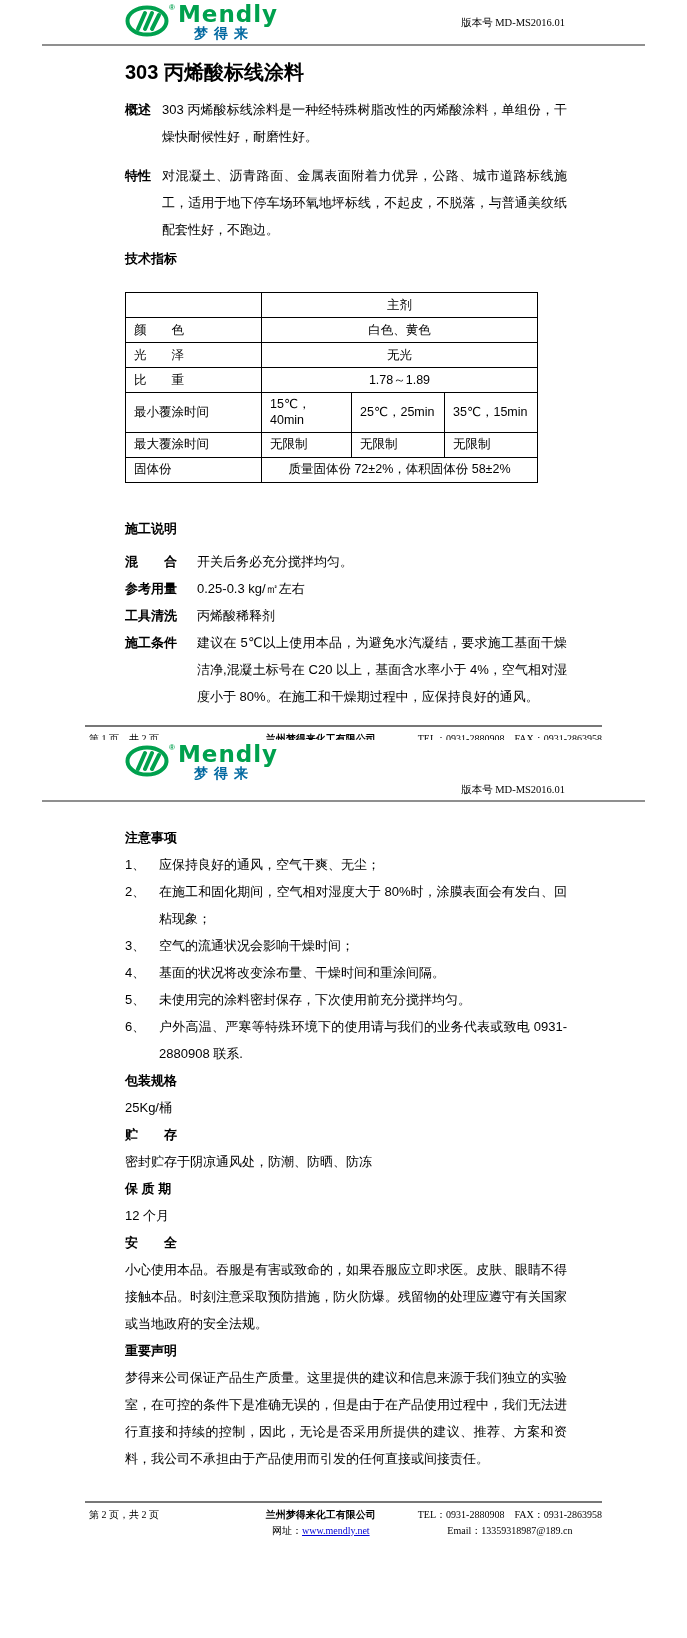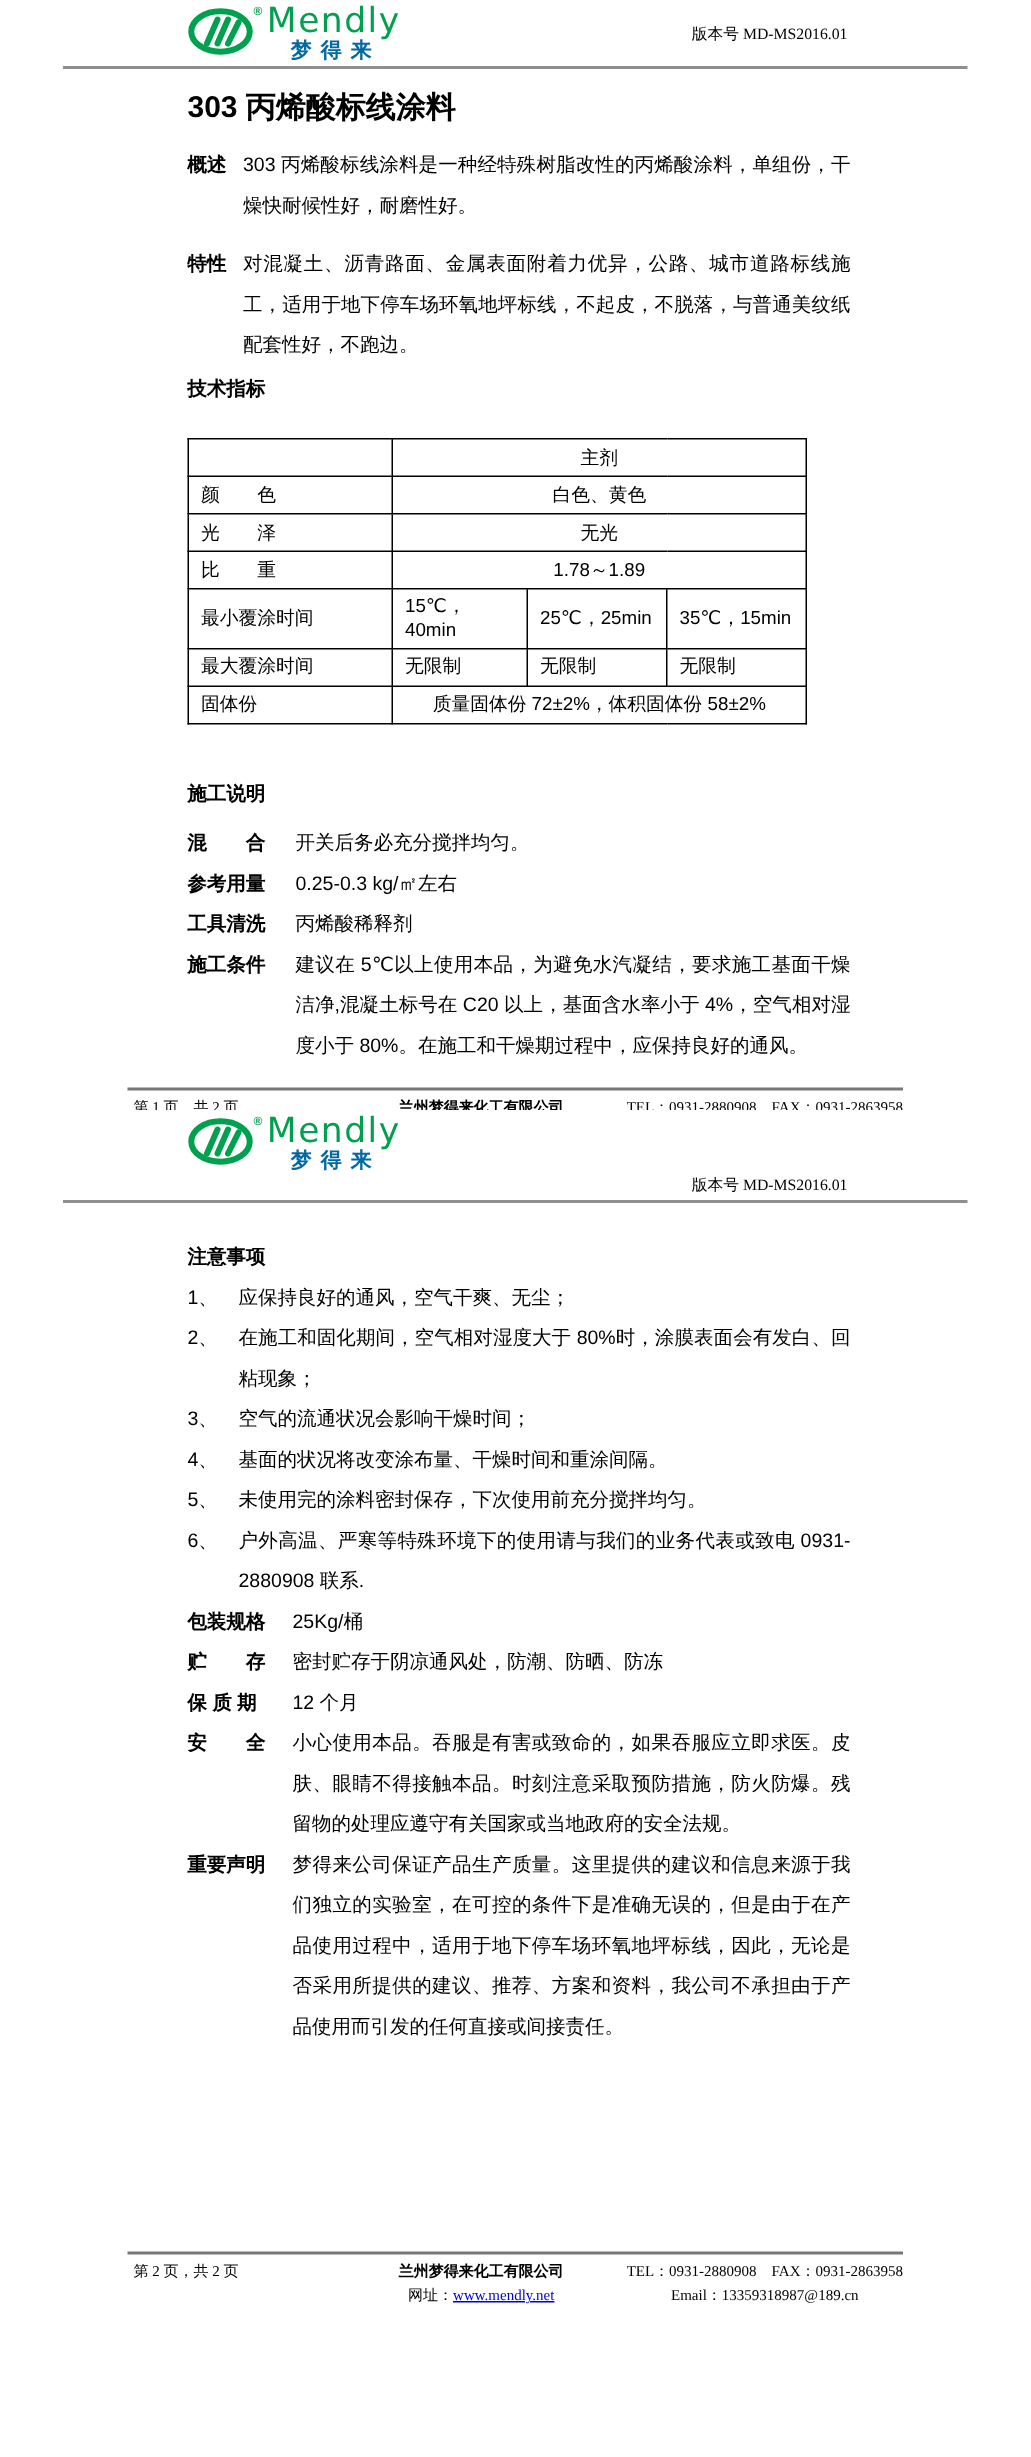--- a/index.html
+++ b/index.html
@@ -19,21 +19,21 @@
   .hdr2{margin:0 122px 0 125px;padding-top:4px;}
   .version{font-size:10.5px;color:#000;font-family:"Liberation Serif","DejaVu Serif",serif;}
   .hdr2 .version{display:block;text-align:right;margin-top:2px;}
   .rule{border-top:2px solid #8f8f8f;margin:3px 42px 0 42px;height:0;}
 
   
   .logo{display:flex;align-items:flex-start;position:relative;}
   .logo-mark{flex-shrink:0;}
   .reg{font-size:8px;color:#00A14E;font-weight:bold;margin:-1px 1px 0 0;}
   .wordmark{margin-left:2px;}
-  .wm-en{display:block;font-size:23px;font-weight:normal;color:#00A14E;
+  .wm-en{display:block;font-size:23px;font-weight:bold;color:#00A14E;
          letter-spacing:1px;line-height:0.9;font-family:"DejaVu Sans",sans-serif;}
   .wm-cn{display:block;font-size:14px;font-weight:bold;color:#0369a1;
          letter-spacing:6px;margin-left:16px;line-height:1.2;}
 
   
   .content{margin-left:125px;width:442px;line-height:27px;}
   .title{font-size:20px;font-weight:bold;margin:14px 0 6px 0;line-height:1.2;}
   .para{display:flex;margin-top:12px;}
   .para-label{width:37px;font-weight:bold;flex-shrink:0;}
   .para-text{flex:1;text-align:justify;}
@@ -49,21 +49,21 @@
   
   .c-item{display:flex;}
   .c-label{width:72px;font-weight:bold;flex-shrink:0;}
   .c-text{flex:1;text-align:justify;}
   .construction{margin-top:6px;}
 
   
   .note{display:flex;}
   .note-num{width:34px;flex-shrink:0;}
   .note-text{flex:1;text-align:justify;}
-  .spec{display:flex;}
+  .spec{display:flex;flex-direction:column;}
   .spec-label{width:70px;font-weight:bold;flex-shrink:0;}
   .spec-text{flex:1;text-align:justify;}
 
   
   .footer{position:absolute;left:85px;right:85px;border-top:2px solid #777;
           padding-top:4px;font-size:10px;line-height:1.6;display:flex;
           font-family:"Liberation Serif","DejaVu Serif",serif;}
   #page1 .footer{top:725px;}
   #page2 .footer{top:761px;}
   .f-page{width:150px;padding-left:4px;}
@@ -258,21 +258,21 @@
       <div class="spec">
         <span class="spec-label">保 质 期</span>
         <div class="spec-text">12 个月</div>
       </div>
       <div class="spec">
         <span class="spec-label">安　　全</span>
         <div class="spec-text">小心使用本品。吞服是有害或致命的，如果吞服应立即求医。皮肤、眼睛不得接触本品。时刻注意采取预防措施，防火防爆。残留物的处理应遵守有关国家或当地政府的安全法规。</div>
       </div>
       <div class="spec">
         <span class="spec-label">重要声明</span>
-        <div class="spec-text">梦得来公司保证产品生产质量。这里提供的建议和信息来源于我们独立的实验室，在可控的条件下是准确无误的，但是由于在产品使用过程中，适用于地下停车场环氧地坪标线，因此，无论是否采用所提供的建议、推荐、方案和资料，我公司不承担由于产品使用而引发的任何直接或间接责任。</div>
+        <div class="spec-text">梦得来公司保证产品生产质量。这里提供的建议和信息来源于我们独立的实验室，在可控的条件下是准确无误的，但是由于在产品使用过程中，我们无法进行直接和持续的控制，因此，无论是否采用所提供的建议、推荐、方案和资料，我公司不承担由于产品使用而引发的任何直接或间接责任。</div>
       </div>
     </div>
   </div>
 
   <div class="footer">
     <div class="f-page">第 2 页，共 2 页</div>
     <div class="f-co">
       <div class="f-co-name">兰州梦得来化工有限公司</div>
       <div class="f-row">
         <span>网址：</span><span class="f-link">www.mendly.net</span>

